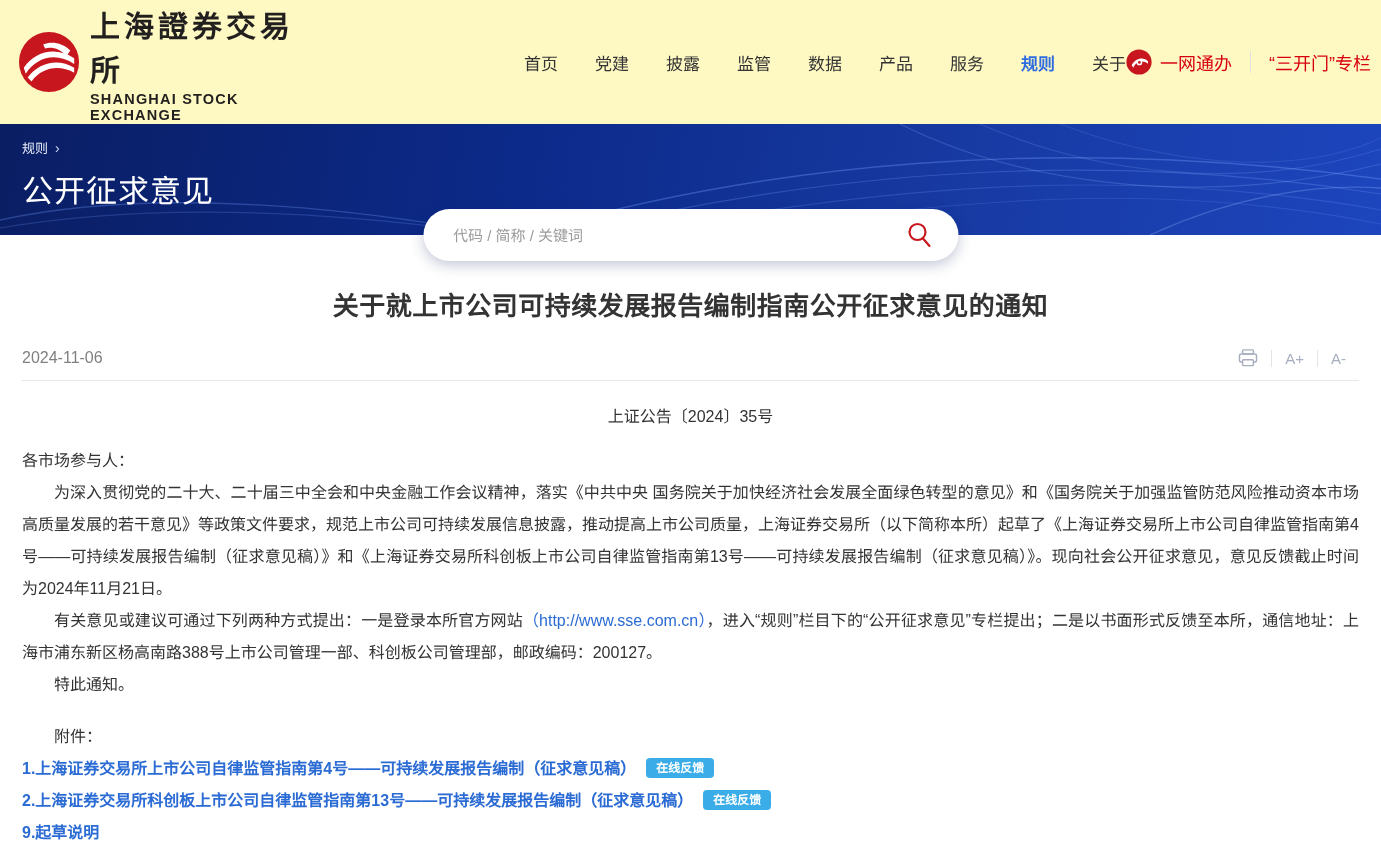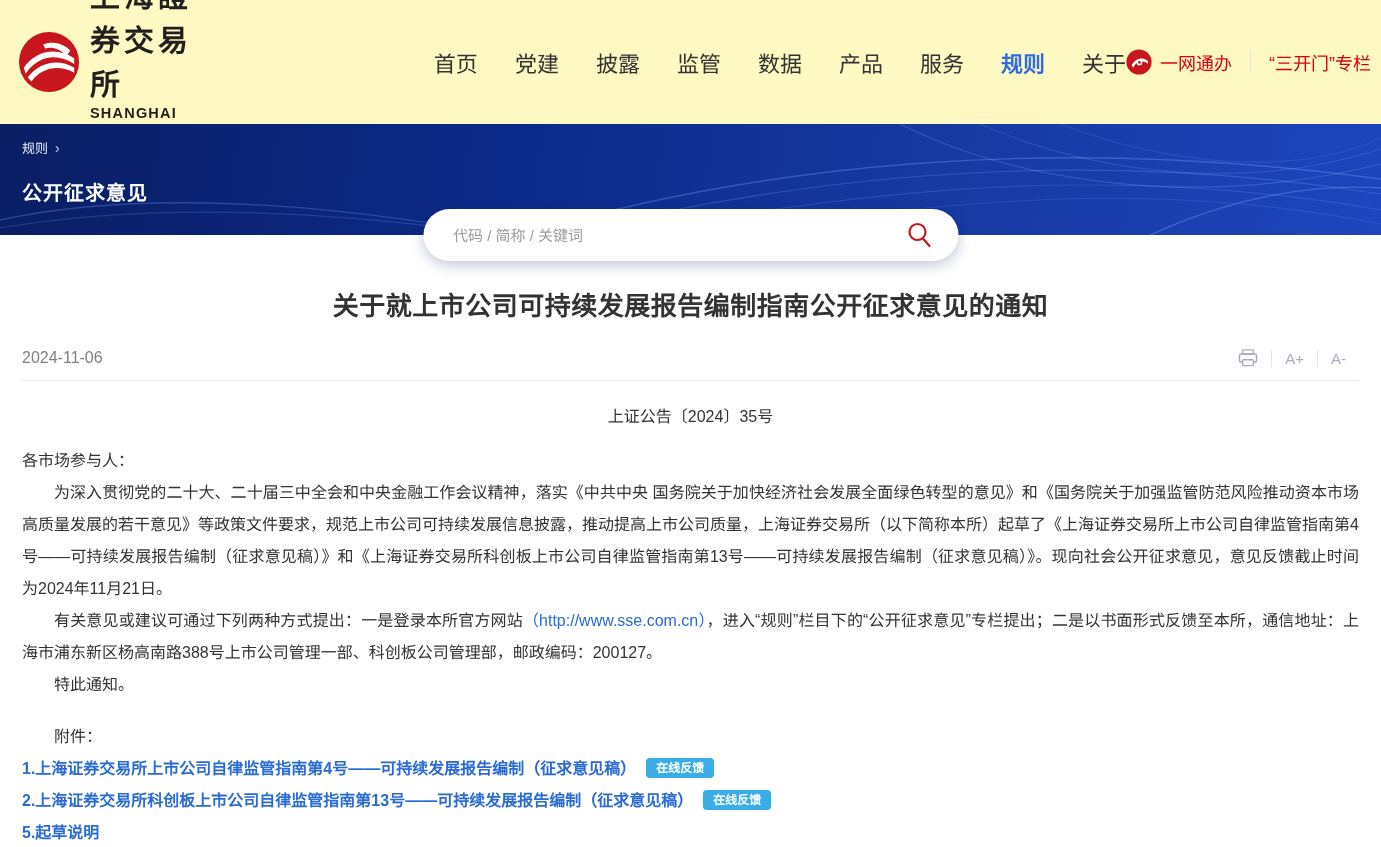--- a/index.html
+++ b/index.html
@@ -19,39 +19,39 @@
   .logo-emblem { width:62px; height:62px; flex:0 0 auto; }
   .logo-text .cn {
     font-size:30px; color:#221f1f; font-weight:700; letter-spacing:4px;
     font-family:"Liberation Serif","DejaVu Serif",serif;
   }
   .logo-text .en {
     font-size:14.5px; color:#221f1f; font-weight:700; letter-spacing:1.2px; margin-top:1px;
   }
   .mainnav { display:flex; align-items:center; gap:37px; margin-left:215px; }
   .mainnav a {
-    font-size:22px; color:#333; text-decoration:none; cursor:pointer; white-space:nowrap;text-align:right;
+    font-size:17px; color:#333; text-decoration:none; cursor:pointer; white-space:nowrap;text-align:right;
   }
   .mainnav a.active { color:#2e6ce0; font-weight:700; }
   .quick { display:flex; align-items:center; margin-left:auto; }
   .quick .emblem-sm { width:26px; height:26px; margin-right:8px; }
   .quick a { font-size:18px; color:#d7000f; text-decoration:none; white-space:nowrap; cursor:pointer; }
   .quick .vdiv { width:1px; height:22px; background:#e0e0e0; margin:0 18px; }
 
   
   .banner {
     position:relative; height:111px;
     background:linear-gradient(100deg,#0a1e63 0%,#0c2a8a 38%,#16389f 66%,#1d45bd 100%);
     overflow:visible; padding:14px 0 0 22px;
   }
   .banner svg.waves { position:absolute; left:0; top:0; width:100%; height:100%; pointer-events:none; }
   .crumb { position:relative; display:flex; align-items:center; gap:7px; color:#e8ecfa; font-size:13px; }
   .crumb .sep { font-size:14px; color:#cdd6f2; }
   .banner h1 {
-    position:relative; color:#fff; font-size:20px; font-weight:700; margin-top:20px; letter-spacing:1px;
+    position:relative; color:#fff; font-size:31px; font-weight:400; margin-top:9px; letter-spacing:1px;
   }
   .searchbar {
     position:absolute; left:50%; transform:translateX(-50%); top:85px; z-index:6;
     width:535px; height:52px; background:#fff; border-radius:28px;
     box-shadow:0 4px 14px rgba(10,30,90,.25);
     display:flex; align-items:center; padding:0 24px 0 30px;gap:46px;
   }
   .searchbar input {
     flex:1; border:none; outline:none; font-size:15px; color:#333; background:transparent;
     font-family:inherit;
@@ -201,21 +201,21 @@
 
     <p class="bodytext indent">附件：</p>
 
     <div class="attach-row">
       <a class="file-link">1.上海证券交易所上市公司自律监管指南第4号——可持续发展报告编制（征求意见稿）</a><span class="badge">在线反馈</span>
     </div>
     <div class="attach-row">
       <a class="file-link">2.上海证券交易所科创板上市公司自律监管指南第13号——可持续发展报告编制（征求意见稿）</a><span class="badge">在线反馈</span>
     </div>
     <div class="attach-row">
-      <a class="file-link">5.起草说明</a>
+      <a class="file-link">9.起草说明</a>
     </div>
 
     <div class="sig">
       <p>上海证券交易所</p>
 
     </div>
   </main>
 </div>
 
 </body></html>

